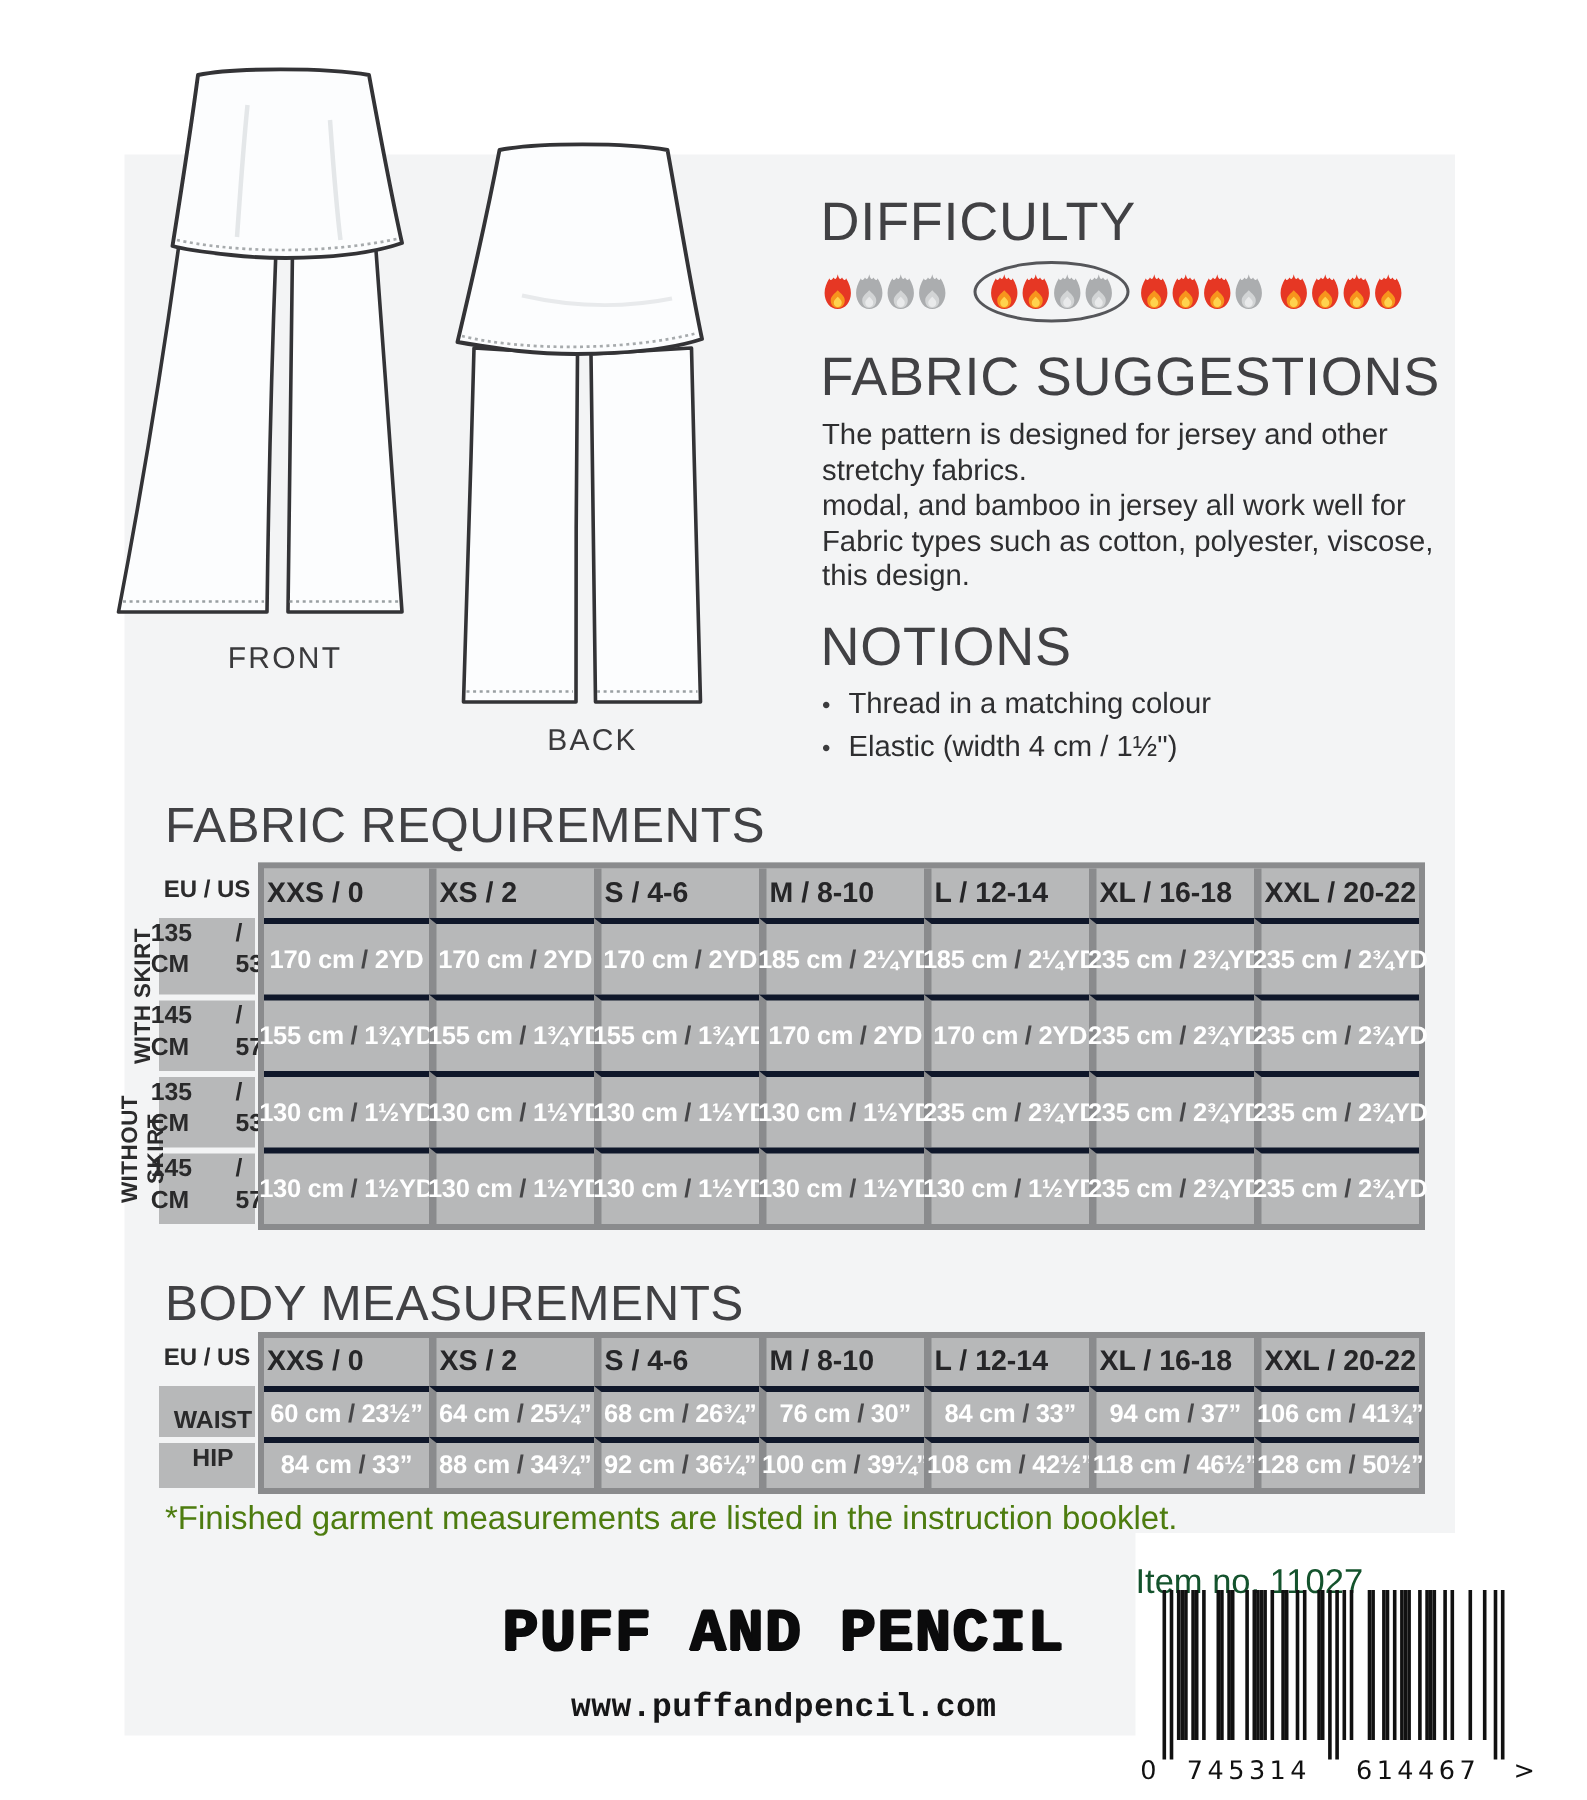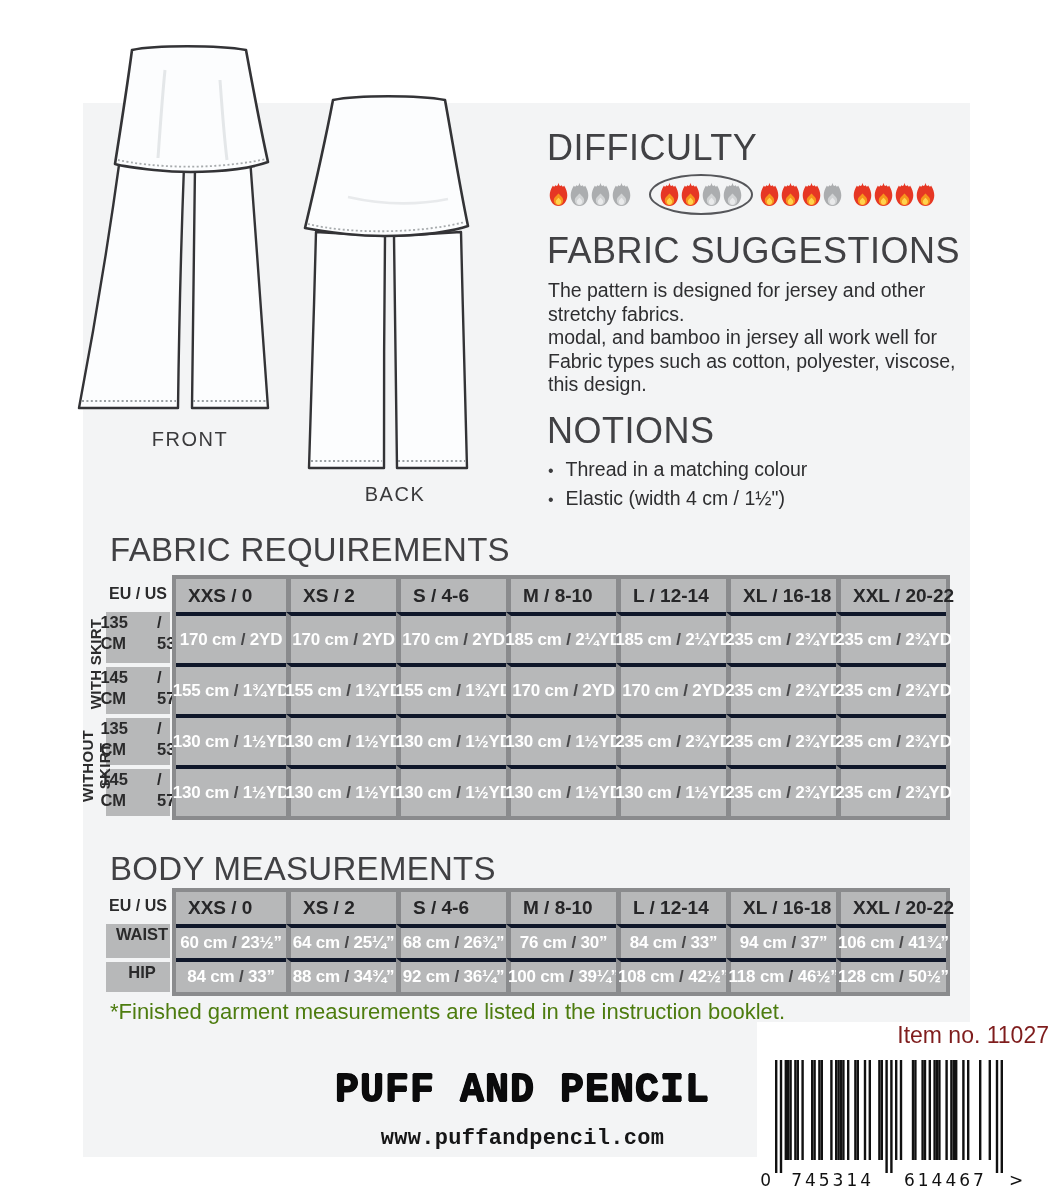--- a/index.html
+++ b/index.html
@@ -23,38 +23,38 @@
   
   .flat-label{font-size:20px;color:#3a3a3c;letter-spacing:1.5px;text-align:center;width:120px;}
   
   .sizeTable{display:flex;border-radius:21px;}
   .labels{width:64px;margin-right:2px;flex-shrink:0;}
   .corner{display:flex;align-items:center;justify-content:center;font-weight:bold;font-size:16px;color:#2b2b2c;}
   .lcell{background:#b7b8b9;color:#2a2a2b;font-weight:bold;font-size:16.5px;line-height:1.3;
     display:flex;flex-direction:row;justify-content:center;padding-left:8px;box-sizing:border-box;gap:29px;}
   .grid{border:4px solid #8a8b8d;display:grid;grid-template-columns:repeat(7,110px);background:#b7b8b9;}
   .grid>div{box-sizing:border-box;background:#b7b8b9;display:flex;align-items:center;white-space:nowrap;}
-  .hcell{font-weight:bold;font-size:19px;color:#262628;padding-left:12px;}
+  .hcell{font-weight:bold;font-size:19px;color:#262628;padding-left:2px;}
   .dcell{justify-content:center;font-weight:bold;font-size:17px;letter-spacing:-.2px;}
   .dcell .w{color:#ffffff;} .dcell .sl{color:#454547;white-space:pre;}
   .colsep{border-left:5px solid #8a8b8d;}
   .rowsep{border-top:4px solid #0f172a;}
   .side-label{position:absolute;transform:translate(-50%,-50%) rotate(-90deg);font-weight:bold;
     color:#2b2b2c;font-size:15px;letter-spacing:.3px;text-align:center;line-height:1.1;}
   .side-label.wrap{width:84px;}
   .side-label.one{white-space:nowrap;}
   #footnote{font-size:22px;color:#4d7c0f;}
   
   #logo-block{left:285px;top:1068px;width:475px;text-align:center;font-family:Liberation Mono, monospace;}
   #brand{font-size:40px;font-weight:bold;color:#0b0b0c;letter-spacing:1px;
     text-shadow:0.8px 0 #0b0b0c,-0.8px 0 #0b0b0c,0 0.8px #0b0b0c,0 -0.8px #0b0b0c;}
   #website{font-size:22px;font-weight:bold;color:#161617;margin-top:13px;letter-spacing:.3px;}
   
   #barcode-box{left:757px;top:1022px;width:292px;height:172px;background:#ffffff;}
-  #item-label{font-size:23px;color:#7f1d1d;text-align:right;margin-top:0;}
+  #item-label{font-size:23px;color:#14532d;text-align:left;margin-top:19px;}
   #barcode-svg{position:absolute;left:4px;top:38px;}
 </style>
 </head>
 <body>
 
 <div id="panel" class="abs"></div>
 
 <svg class="abs" style="left:70px;top:40px" width="230" height="405" viewBox="0 0 230 405">
   <g stroke="#333336" stroke-width="2.4" fill="#fcfdfe" stroke-linejoin="round">
     <path d="M50 118 C38 205 22 300 9 368 L108 368 C109 290 111 205 114 126 Z"></path>
@@ -372,21 +372,21 @@
       </div>
     </div>
   </div>
 <div class="side-label one" style="left:96px;top:664px">WITH SKIRT</div>
 <div class="side-label wrap" style="left:96px;top:766px">WITHOUT SKIRT</div>
 
 <div class="abs h2" style="left:110px;top:852px">BODY MEASUREMENTS</div>
 <div class="abs sizeTable" style="left:106px;top:888px">
     <div class="labels">
       <div class="corner" style="height: 36px;">EU / US</div>
-      <div class="lcell" style="height: 34px;">
+      <div class="lcell" style="height: 34px; align-items: flex-end;">
         <div>WAIST</div>
       </div>
       <div class="lcell" style="height: 30px; margin-top: 4px;">
         <div>HIP</div>
       </div>
     </div>
     <div class="grid" style="grid-template-rows: 32px 34px 34px;">
       <div class="hcell">XXS / 0</div>
       <div class="hcell colsep">XS / 2</div>
       <div class="hcell colsep">S / 4-6</div>

